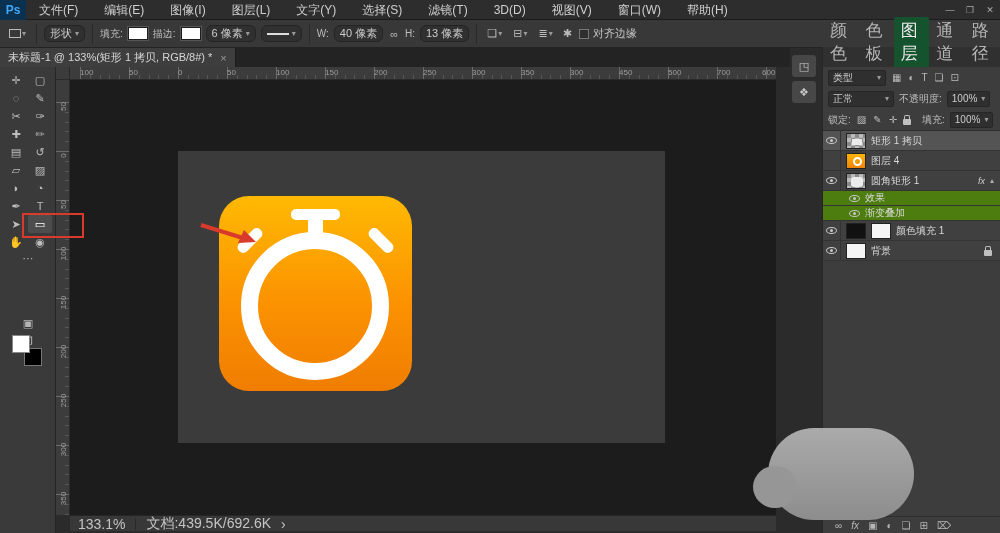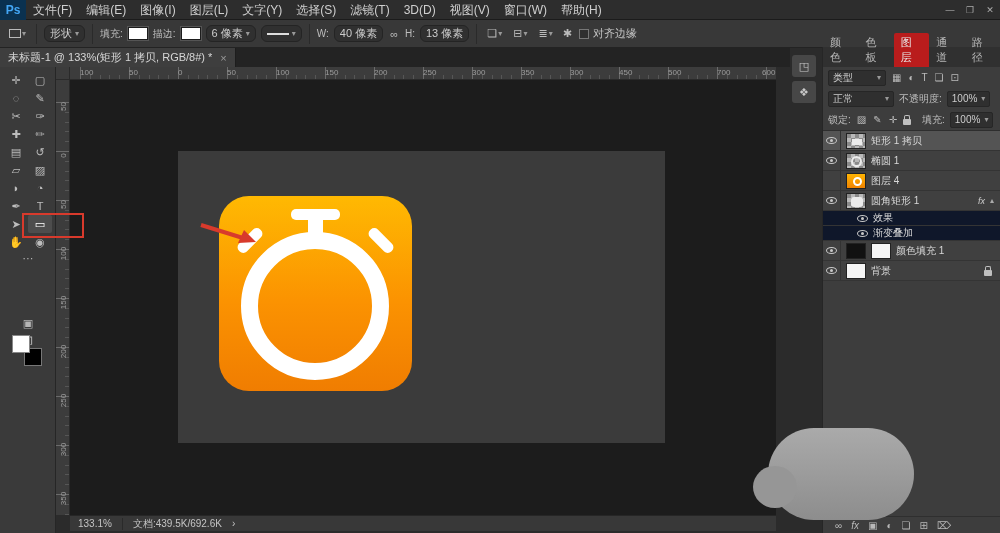--- a/index.html
+++ b/index.html
@@ -3,21 +3,21 @@
 <meta charset="utf-8">
 <style>
 *{margin:0;padding:0;box-sizing:border-box}
 html,body{width:1000px;height:533px;overflow:hidden}
 body{font-family:"Liberation Sans","DejaVu Sans",sans-serif;background:#222}
 .app{position:relative;width:1000px;height:533px;background:#2b2b2b;color:#c8c8c8;font-size:11px}
 
 
 .menubar{position:absolute;left:0;top:0;width:1000px;height:20px;background:#2d2d2d;border-bottom:1px solid #1b1b1b;display:flex;align-items:center;font-size:12px;color:#cfcfcf}
 .ps-logo{width:26px;height:20px;background:#0a3least;background:#0a3150;color:#43a6f5;font-weight:bold;text-align:center;line-height:20px;font-size:12px}
-.menu-item{padding:0 7px;height:20px;line-height:20px;cursor:default}
+.menu-item{padding:0 13px;height:20px;line-height:20px;cursor:default}
 .win-controls{margin-left:auto;display:flex}
 .win-btn{width:20px;text-align:center;font-size:9px;color:#aaa;line-height:20px}
 
 
 .optionsbar{position:absolute;left:0;top:20px;width:1000px;height:28px;background:#383838;border-bottom:1px solid #232323;display:flex;align-items:center;gap:5px;padding:0 6px;font-size:11px}
 .sep{width:1px;height:20px;background:#2a2a2a;margin:0 2px}
 .opt-field,.opt-select{display:inline-flex;align-items:center;gap:3px;background:#303030;border:1px solid #242424;border-radius:6px;height:17px;padding:0 5px;color:#ccc}
 .caret{font-size:8px;color:#999}
 .mini-rect{width:12px;height:9px;border:1px solid #bbb;display:inline-block}
 .swatch{display:inline-block;width:20px;height:13px;border:1px solid #1d1d1d;box-shadow:0 0 0 1px #555}
@@ -58,44 +58,44 @@
 .sw-ring{position:absolute;left:22px;top:36px;width:148px;height:148px;border:17px solid #fff;border-radius:50%}
 .sw-nub{position:absolute;width:30px;height:11px;background:#fff;border-radius:5px}
 .sw-nub.left{left:16px;top:39px;transform:rotate(-45deg)}
 .sw-nub.right{left:147px;top:39px;transform:rotate(45deg)}
 
 
 .red-box{position:absolute;left:22px;top:213px;width:62px;height:25px;border:2px solid #d83a2c;z-index:30}
 .arrow-svg{position:absolute;left:196px;top:219px;z-index:30}
 
 
-.statusbar{position:absolute;left:70px;top:515px;width:706px;height:16px;background:#383838;display:flex;align-items:center;gap:10px;padding:0 8px;font-size:10px;color:#c4c4c4;border-top:1px solid #262626}
+.statusbar{position:absolute;left:70px;top:515px;width:706px;height:16px;background:#383838;display:flex;align-items:center;gap:10px;padding:0 8px;font-size:14px;color:#c4c4c4;border-top:1px solid #262626}
 .status-sep{width:1px;height:12px;background:#2a2a2a}
 
 
 .dock-strip{position:absolute;left:792px;top:55px;width:26px;display:flex;flex-direction:column;gap:4px;z-index:5}
 .dock-btn{width:24px;height:22px;background:#474747;border-radius:3px;color:#c9c9c9;text-align:center;line-height:22px;font-size:11px}
 
 
 .right-panel{position:absolute;left:822px;top:47px;width:178px;height:486px;background:#3d3d3d;border-left:1px solid #262626}
-.panel-tabs{display:flex;height:20px;align-items:flex-end;background:#303030;font-size:11px}
+.panel-tabs{display:flex;height:20px;align-items:flex-end;background:#303030;font-size:17px}
 .ptab{padding:2px 7px;color:#b5b5b5}
-.ptab.active{background:#b91c1c;color:#e8e8e8;border-radius:2px 2px 0 0}
+.ptab.active{background:#14532d;color:#e8e8e8;border-radius:2px 2px 0 0}
 .prow{display:flex;align-items:center;gap:5px;padding:2px 5px;height:21px}
 .psel{display:inline-flex;align-items:center;justify-content:space-between;gap:4px;background:#2f2f2f;border:1px solid #262626;height:16px;padding:0 4px;border-radius:2px;color:#ccc;font-size:10px}
 .plabel{font-size:10px;color:#bdbdbd}
 .picon{font-size:10px;color:#bbb;padding:0 1px}
 .lock-icon{display:inline-block;width:8px;height:6px;background:#c0c0c0;border-radius:1px;position:relative;margin-top:4px}
 .lock-icon::before{content:"";position:absolute;left:1px;top:-4px;width:4px;height:4px;border:1px solid #c0c0c0;border-bottom:none;border-radius:2px 2px 0 0}
 
 
 .layers-list{border-top:1px solid #2e2e2e}
 .lrow{display:flex;align-items:center;gap:5px;height:20px;border-bottom:1px solid #343434;padding:0 4px 0 0;background:#404040}
 .lrow.sel{background:#545454}
-.lrow.sub{height:15px;background:#0f172a;padding-left:34px;font-size:10px}
+.lrow.sub{height:15px;background:#4d7c0f;padding-left:26px;font-size:10px}
 .eye-well{width:18px;height:100%;border-right:1px solid #333;display:flex;align-items:center;justify-content:center;flex:0 0 18px}
 .eye-icon{display:inline-block;width:11px;height:7px;border:1px solid #c8c8c8;border-radius:50%;position:relative}
 .eye-icon::after{content:"";position:absolute;left:3px;top:1px;width:3px;height:3px;border-radius:50%;background:#c8c8c8}
 .thumb{width:20px;height:16px;border:1px solid #222;position:relative;flex:0 0 20px;background:conic-gradient(#b9b9b9 25%,#8a8a8a 0 50%,#b9b9b9 0 75%,#8a8a8a 0);background-size:8px 8px}
 .thumb.solidblack{background:#111}
 .thumb.solidwhite{background:#f5f5f5}
 .thumb.orange{background:linear-gradient(#ffb402,#f08301)}
 .th-shape{position:absolute;background:#ececec}
 .th-rect{left:5px;top:5px;width:10px;height:6px}
 .th-circle{left:4px;top:2px;width:11px;height:11px;border-radius:50%;background:transparent;border:2px solid #ececec}
@@ -336,29 +336,20 @@
       <div class="lrow sel">
         <span class="eye-well">
             <span class="eye-icon"></span>
           </span>
         <span class="thumb">
             <span class="th-shape th-rect"></span>
           </span>
         <span class="lname">矩形 1 拷贝</span>
       </div>
       <div class="lrow">
-        <span class="eye-well">
-            <span class="eye-icon"></span>
-          </span>
-        <span class="thumb">
-            <span class="th-shape th-circle"></span>
-          </span>
-        <span class="lname">椭圆 1</span>
-      </div>
-      <div class="lrow">
         <span class="eye-well"></span>
         <span class="thumb orange">
             <span class="th-shape th-dot"></span>
           </span>
         <span class="lname">图层 4</span>
       </div>
       <div class="lrow">
         <span class="eye-well">
             <span class="eye-icon"></span>
           </span>

